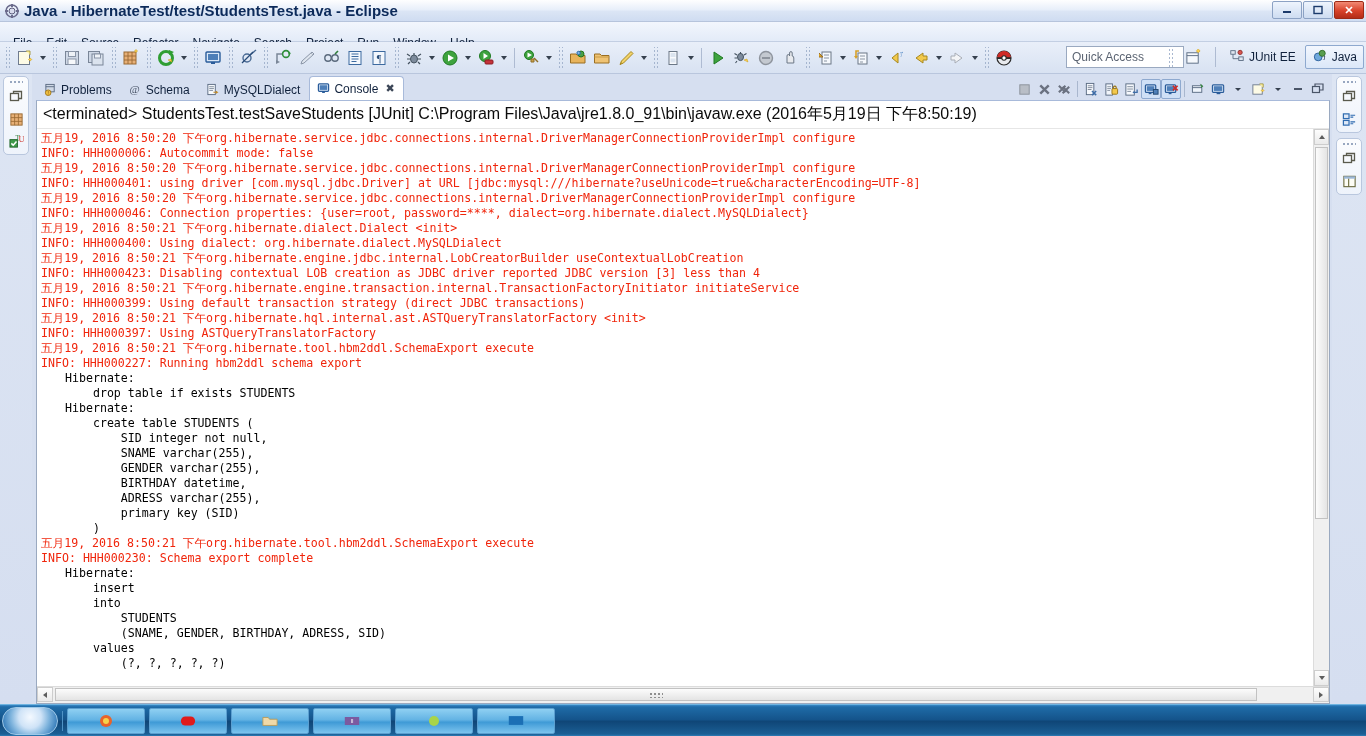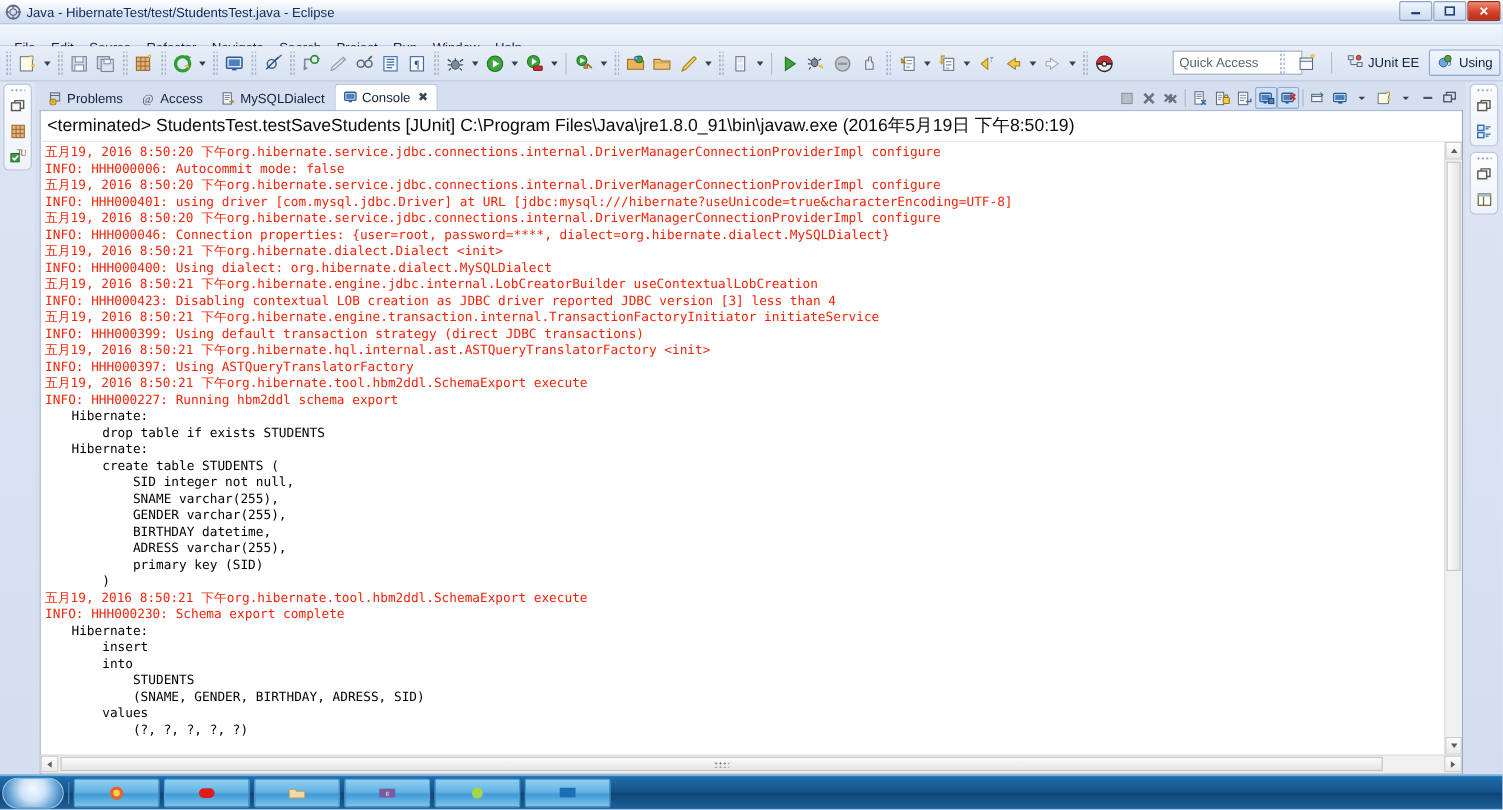--- a/index.html
+++ b/index.html
@@ -24,21 +24,21 @@
     background: linear-gradient(180deg,#fefeff 0%,#e8effa 45%,#dbe5f5 55%,#cfdcf1 100%);
     border-bottom: 1px solid #b6c4dc;
     display: flex; align-items: center;
     padding-left: 4px;
   }
   .titlebar .tb-icon {
     width: 16px; height: 16px; margin-right: 4px;
     display: inline-flex; align-items: center; justify-content: center;
   }
   .titlebar .tb-title {
-    font-size: 12px; color: #0c2a5a; font-weight: normal;
+    font-size: 15px; color: #0c2a5a; font-weight: bold;
     white-space: nowrap;
   }
   .win-btns { position: absolute; right: 2px; top: 1px; display: flex; gap: 1px; }
   .win-btn {
     width: 30px; height: 18px;
     border: 1px solid #8ca2c4;
     border-radius: 2px;
     background: linear-gradient(180deg,#eef4fd 0%,#cedcf1 100%);
     display:flex; align-items:center; justify-content:center;
     font-size: 11px; color:#1b3a6b;
@@ -641,21 +641,21 @@
         <span>JUnit EE</span>
       </div>
       <div class="persp-btn sel">
         <span>
           <svg width="16" height="16" viewBox="0 0 18 18">
             <circle cx="7" cy="10" r="4.4" fill="#6fa8dc" stroke="#2a5c9a"></circle>
             <circle cx="11.5" cy="6" r="3.4" fill="#5a9e4f" stroke="#2f6b26"></circle>
             <text x="12" y="14" font-size="8" fill="#2a3550" font-family="serif">J</text>
           </svg>
         </span>
-        <span>Using</span>
+        <span>Java</span>
       </div>
     </div>
   </div>
 
   <div class="body-row">
 
     <div class="rail">
       <div class="rail-group">
         <div class="rail-dots"></div>
         <div class="rail-ico">
@@ -695,21 +695,21 @@
           </span>
           <span>Problems</span>
         </div>
 
         <div class="vtab inactive">
           <span class="tab-ico">
             <svg width="13" height="13" viewBox="0 0 14 14">
               <text x="7" y="11" font-size="12" text-anchor="middle" fill="#4a5568" font-family="serif">@</text>
             </svg>
           </span>
-          <span>Access</span>
+          <span>Schema</span>
         </div>
 
         <div class="vtab inactive">
           <span class="tab-ico">
             <svg width="13" height="13" viewBox="0 0 14 14">
               <rect x="2" y="1.5" width="8" height="11" fill="#f6f9fd" stroke="#5a6b82"></rect>
               <path d="M3.5 4h5M3.5 6h5M3.5 8h4" stroke="#7e8a9a"></path>
               <path d="M8 10 l4 0 -1.2-1.2 M12 10 l-1.2 1.2" stroke="#c08a2a" stroke-width="1.2" fill="none"></path>
             </svg>
           </span>

